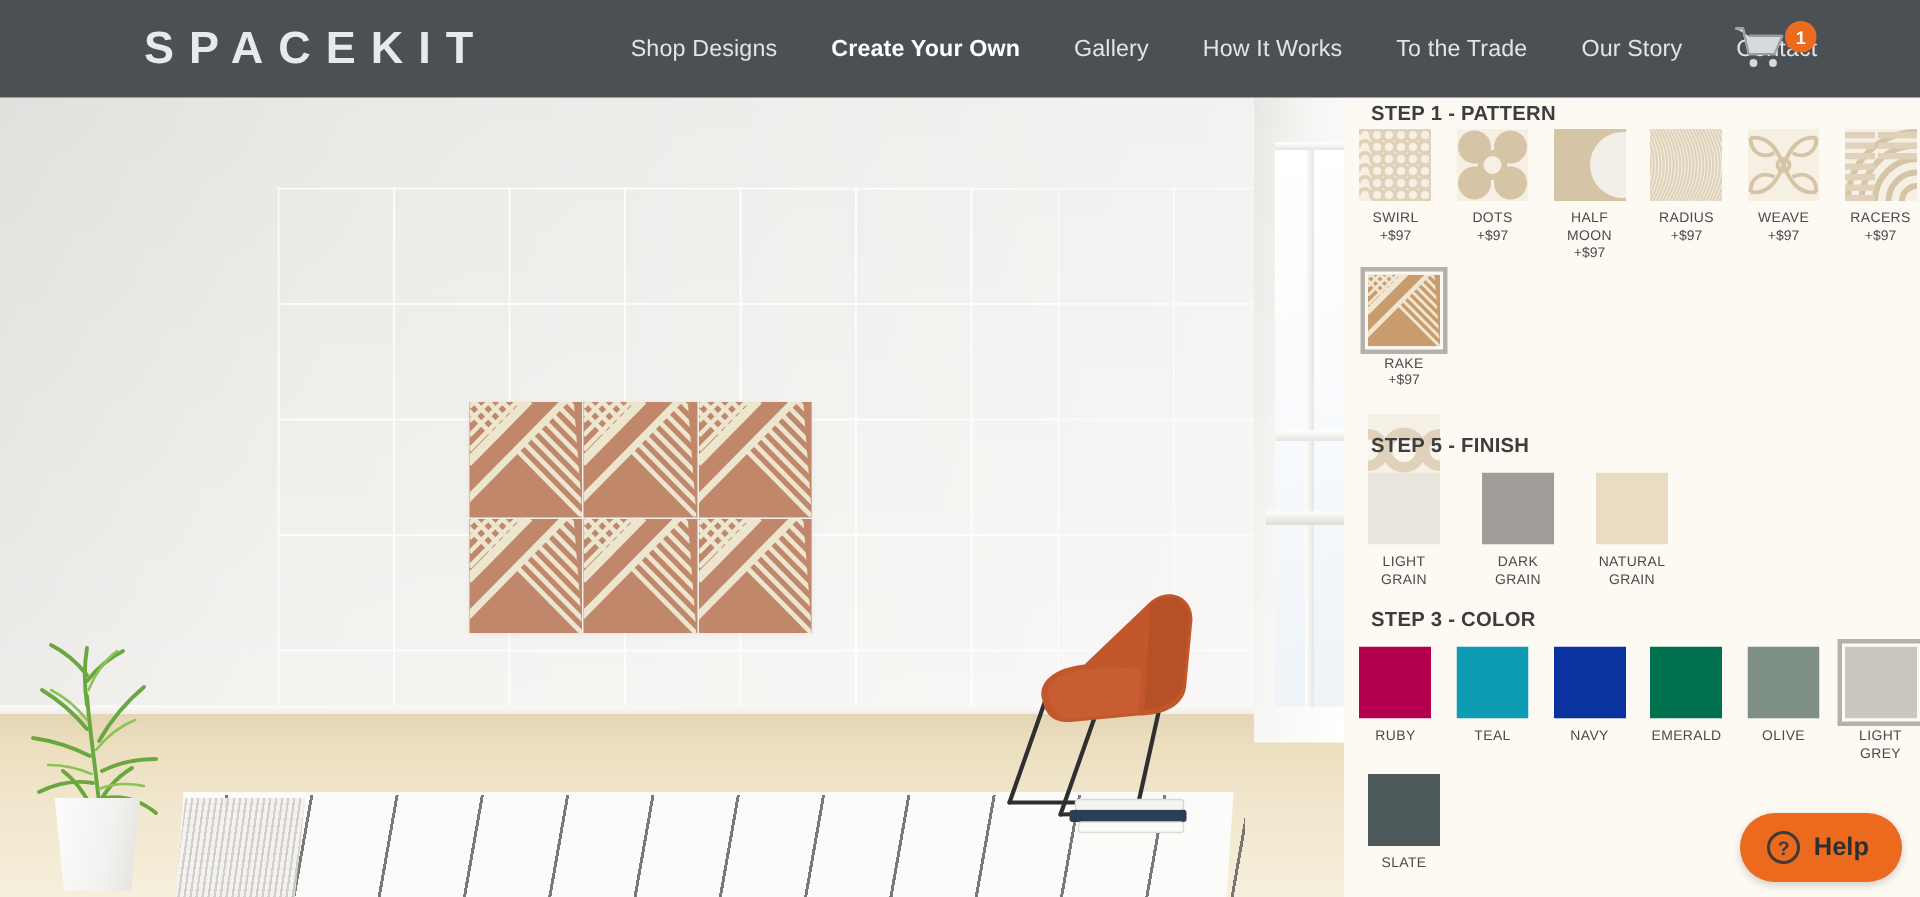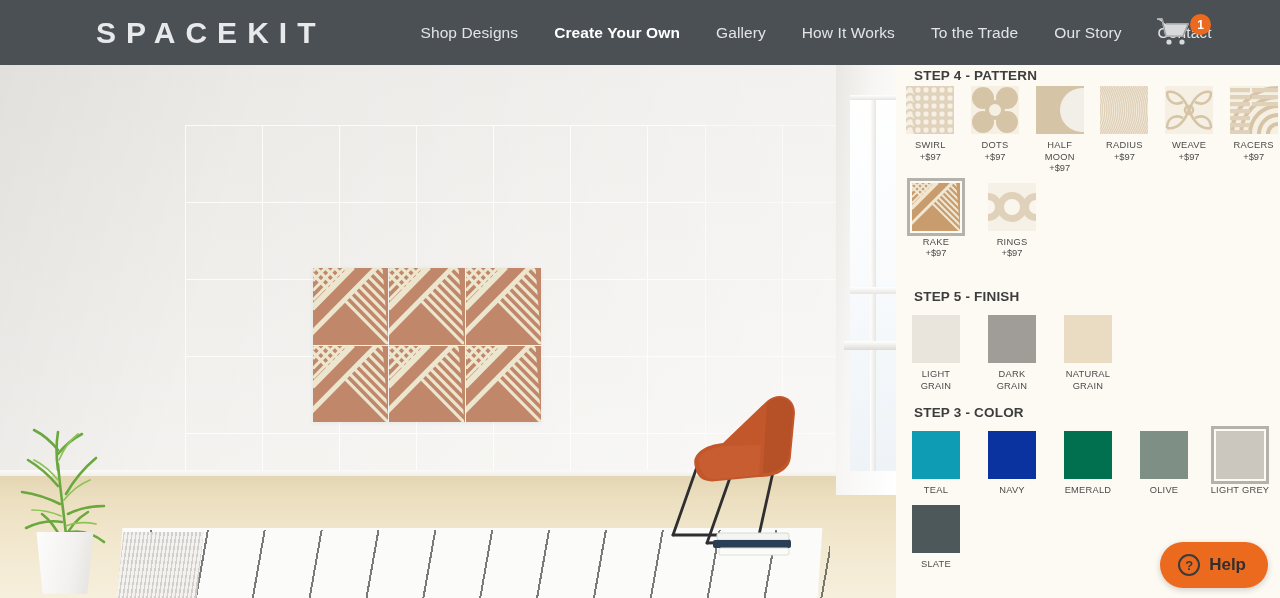--- a/index.html
+++ b/index.html
@@ -628,21 +628,21 @@
     <div class="win-glass"></div>
     <div class="win-mullion-v" style="left:34px;"></div>
     <div class="win-mullion-h" style="top:222px;"></div>
     <div class="win-sill" style="top:276px;"></div>
     <div class="win-mullion-h" style="top:30px;height:5px;"></div>
   </div>
 </div>
 
 <div class="panel">
 
-  <div class="step-title" style="position:absolute;left:914px;top:0px;left:18px;top:3px;">STEP 4 - PATTERN</div>
+  <div class="step-title" style="position:absolute;left:914px;top:0px;left:18px;top:3px;">STEP 1 - PATTERN</div>
   <div id="step1-rows" style="position:absolute;left:10px;top:21px;width:372px;">
       <div class="sw-row">
         <div class="sw-cell">
           <div class="sw-box">
             <svg viewBox="0 0 48 48" preserveAspectRatio="none">
               <rect width="48" height="48" fill="#f6f0e4"></rect>
               <path d="M0 4 a4 4 0 0 1 8 0 a4 4 0 0 0 8 0" fill="none" stroke="#e0d2ba" stroke-width="2.6"></path>
               <path d="M8 4 a4 4 0 0 1 8 0 a4 4 0 0 0 8 0" fill="none" stroke="#e0d2ba" stroke-width="2.6"></path>
               <path d="M16 4 a4 4 0 0 1 8 0 a4 4 0 0 0 8 0" fill="none" stroke="#e0d2ba" stroke-width="2.6"></path>
               <path d="M24 4 a4 4 0 0 1 8 0 a4 4 0 0 0 8 0" fill="none" stroke="#e0d2ba" stroke-width="2.6"></path>
@@ -794,21 +794,21 @@
               <rect x="0" y="44" width="20" height="4.2" fill="#e0d2ba"></rect>
               <rect x="22" y="2" width="26" height="4.2" fill="#e0d2ba"></rect>
               <rect x="22" y="9" width="26" height="4.2" fill="#e0d2ba"></rect>
               <rect x="22" y="16" width="26" height="4.2" fill="#e0d2ba"></rect>
             </svg>
           </div>
           <div class="sw-label">RACERS</div>
           <div class="sw-price">+$97</div>
         </div>
       </div>
-      <div class="sw-row" style="margin-top: 8px;">
+      <div class="sw-row" style="margin-top: 8px; flex-direction: column;">
         <div class="sw-cell">
           <div class="sw-box selected">
             <svg viewBox="0 0 48 48" preserveAspectRatio="none">
               <defs>
                 <clipPath id="clipUL">
                   <polygon points="-4,28 28,-4 -4,-4"></polygon>
                 </clipPath>
                 <clipPath id="clipLR">
                   <polygon points="-4,44 44,-4 48,48 -4,48"></polygon>
                 </clipPath>
@@ -898,20 +898,26 @@
           <div class="sw-label">NATURAL GRAIN</div>
         </div>
       </div>
     </div>
 
   <div class="step-title" style="position:absolute;left:18px;top:340px;">STEP 3 - COLOR</div>
   <div id="step3-rows" style="position:absolute;left:10px;top:358px;width:372px;">
       <div class="sw-row" style="margin-top: 8px;">
         <div class="sw-cell">
           <div class="sw-box">
+            <div style="width: 48px; height: 48px; background: rgb(180, 0, 78);"></div>
+          </div>
+          <div class="sw-label">RUBY</div>
+        </div>
+        <div class="sw-cell">
+          <div class="sw-box">
             <div style="width:48px;height:48px;background:#0d9cb4"></div>
           </div>
           <div class="sw-label">TEAL</div>
         </div>
         <div class="sw-cell">
           <div class="sw-box">
             <div style="width:48px;height:48px;background:#0a33a0"></div>
           </div>
           <div class="sw-label">NAVY</div>
         </div>

